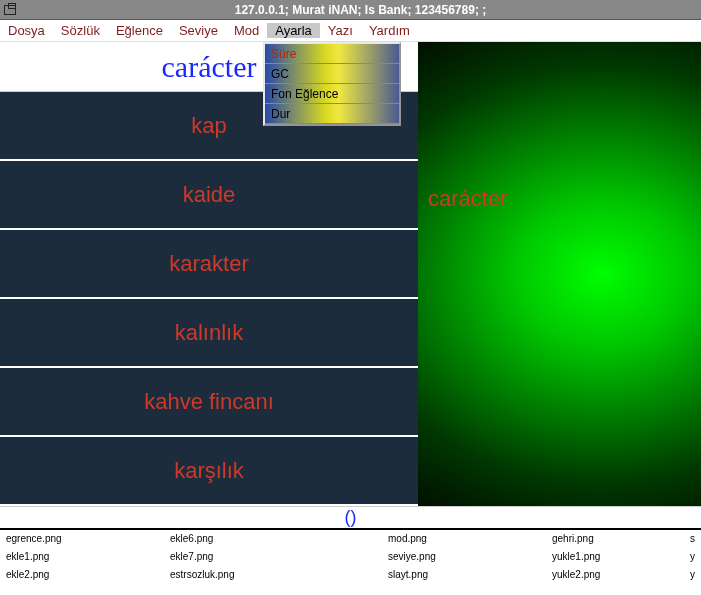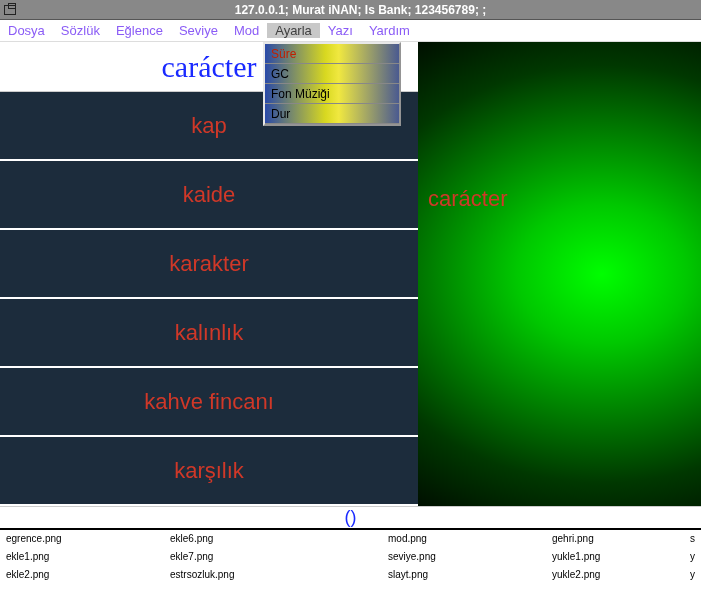--- a/index.html
+++ b/index.html
@@ -5,22 +5,22 @@
 * { margin: 0; padding: 0; box-sizing: border-box; font-family: Arial, Helvetica, sans-serif; }
 body { width: 701px; height: 595px; overflow: hidden; background: #fff; position: relative; }
 
 .titlebar { background: #888; display: flex; align-items: center; height: 20px; border-bottom: 1px solid #555; }
 .restore-icon { width: 16px; height: 14px; margin-left: 4px; position: relative; display: inline-block; }
 .restore-icon::before { content:""; position:absolute; left:0; top:2px; width:10px; height:8px; border:1px solid #222; }
 .restore-icon::after { content:""; position:absolute; left:4px; top:0; width:6px; height:4px; border:1px solid #222; }
 .title-text { flex:1; text-align:center; color:#fff; font-size:12px; font-weight:bold; }
 
 .menubar { display:flex; height:22px; align-items:center; background:#fff; border-bottom:1px solid #ddd; }
-.menu-item { font-size:13px; color:#8b5cf6; padding:0 8px; }
-.menu-item.active { background:#c8c8c8; color:#404040; }
+.menu-item { font-size:13px; color:#7f1d1d; padding:0 8px; }
+.menu-item.active { background:#c8c8c8; color:#000000; }
 
 .main-area { display:flex; height:464px; background:#000; }
 .left-panel { width:418px; display:flex; flex-direction:column; position:relative; }
 .header-word { background:#fff; color:#1a2aff; font-family:"Times New Roman",serif; font-size:30px; text-align:center; height:50px; display:flex; align-items:center; justify-content:center; border-bottom:1px solid #ccc; overflow:hidden; }
 .word-row { flex:1; background:#1c2c3c; border-bottom:2px solid #fff; display:flex; align-items:center; justify-content:center; color:#d03828; font-size:22px; }
 .word-row:last-child { border-bottom:2px solid #fff; }
 
 .dropdown { position:absolute; left:263px; top:42px; width:138px; background:#c8c8c8; border:2px outset #e8e8e8; z-index:10; }
 .drop-item { height:20px; display:flex; align-items:center; padding:0 6px; font-size:12px; background:linear-gradient(90deg,#2a4aa8 0%,#d8d820 45%,#f0e840 55%,#4a5a90 100%); color:#000; border-bottom:1px solid #888; }
 .drop-item.highlight { color:#c02000; }
@@ -73,21 +73,21 @@
     <div class="right-text">
       <div>carácter</div>
     </div>
   </div>
 
 </div>
 
 <div class="dropdown">
   <div class="drop-item highlight">Süre</div>
   <div class="drop-item">GC</div>
-  <div class="drop-item">Fon Müziği</div>
+  <div class="drop-item">Fon Eğlence</div>
   <div class="drop-item">Dur</div>
 </div>
 
 <div class="footer-bar">
   <span>()</span>
 </div>
 
 <div class="file-area">
   <div class="file-col" style="left:6px">
     <span>egrence.png</span>

